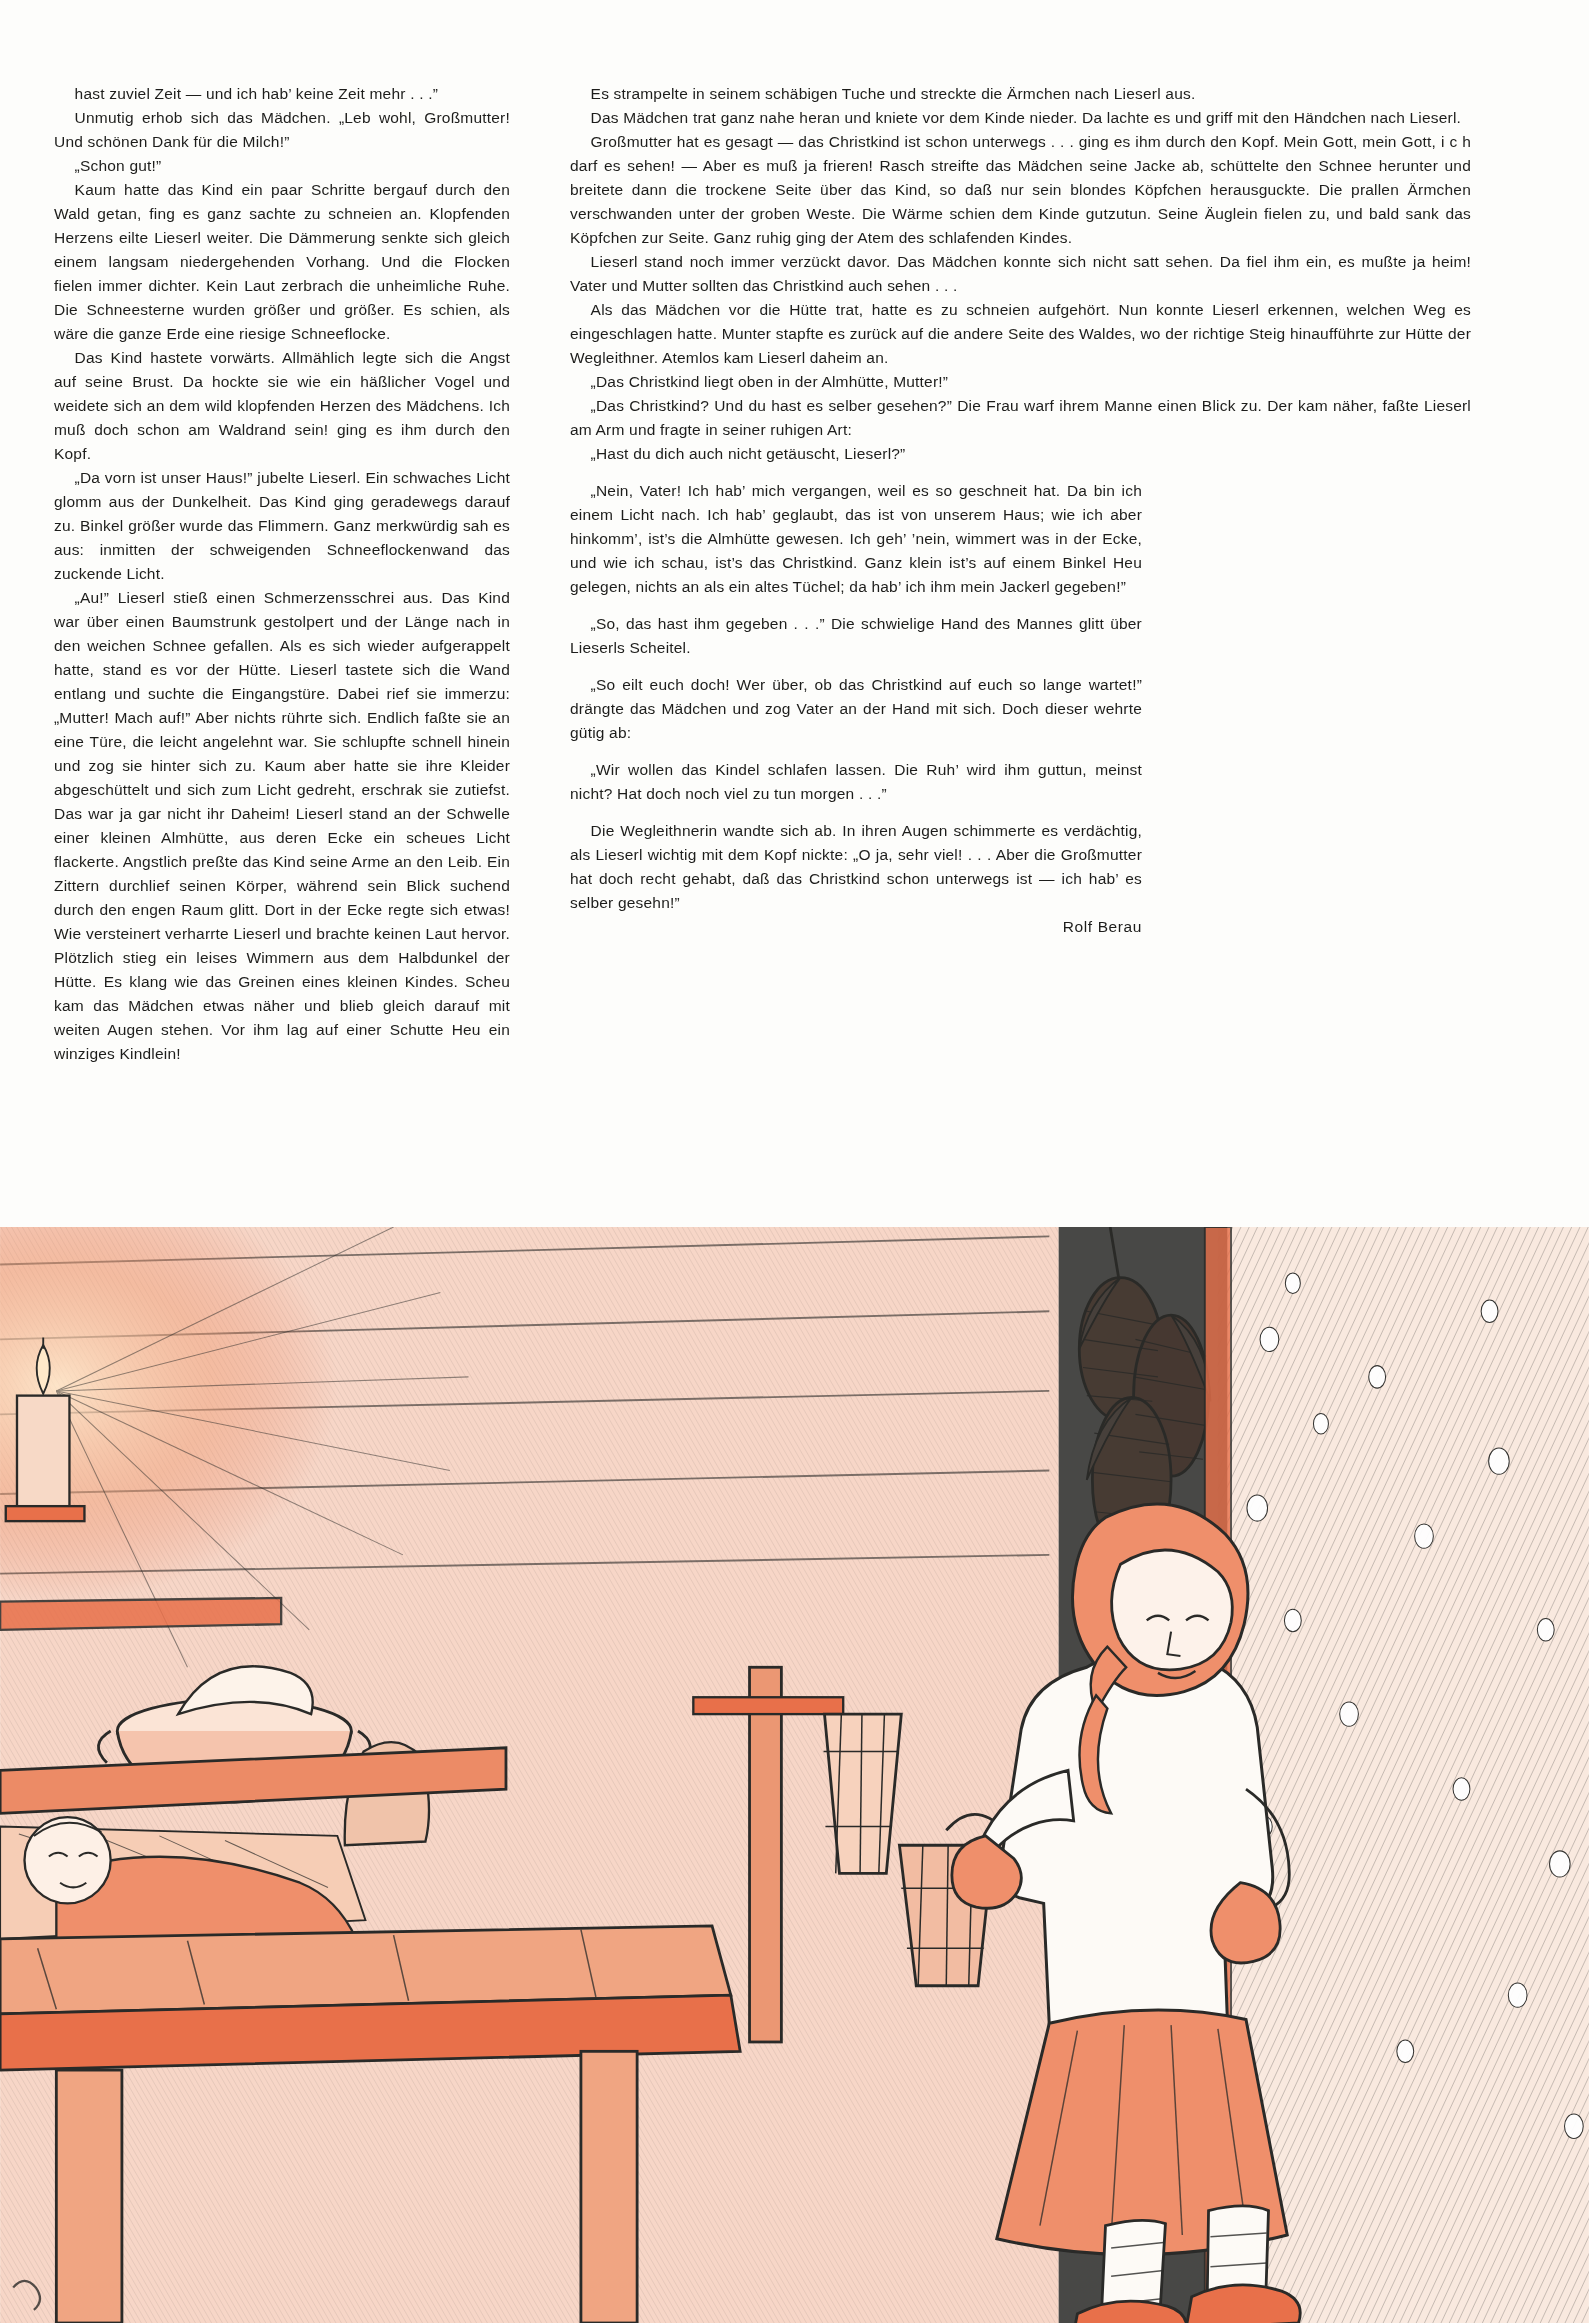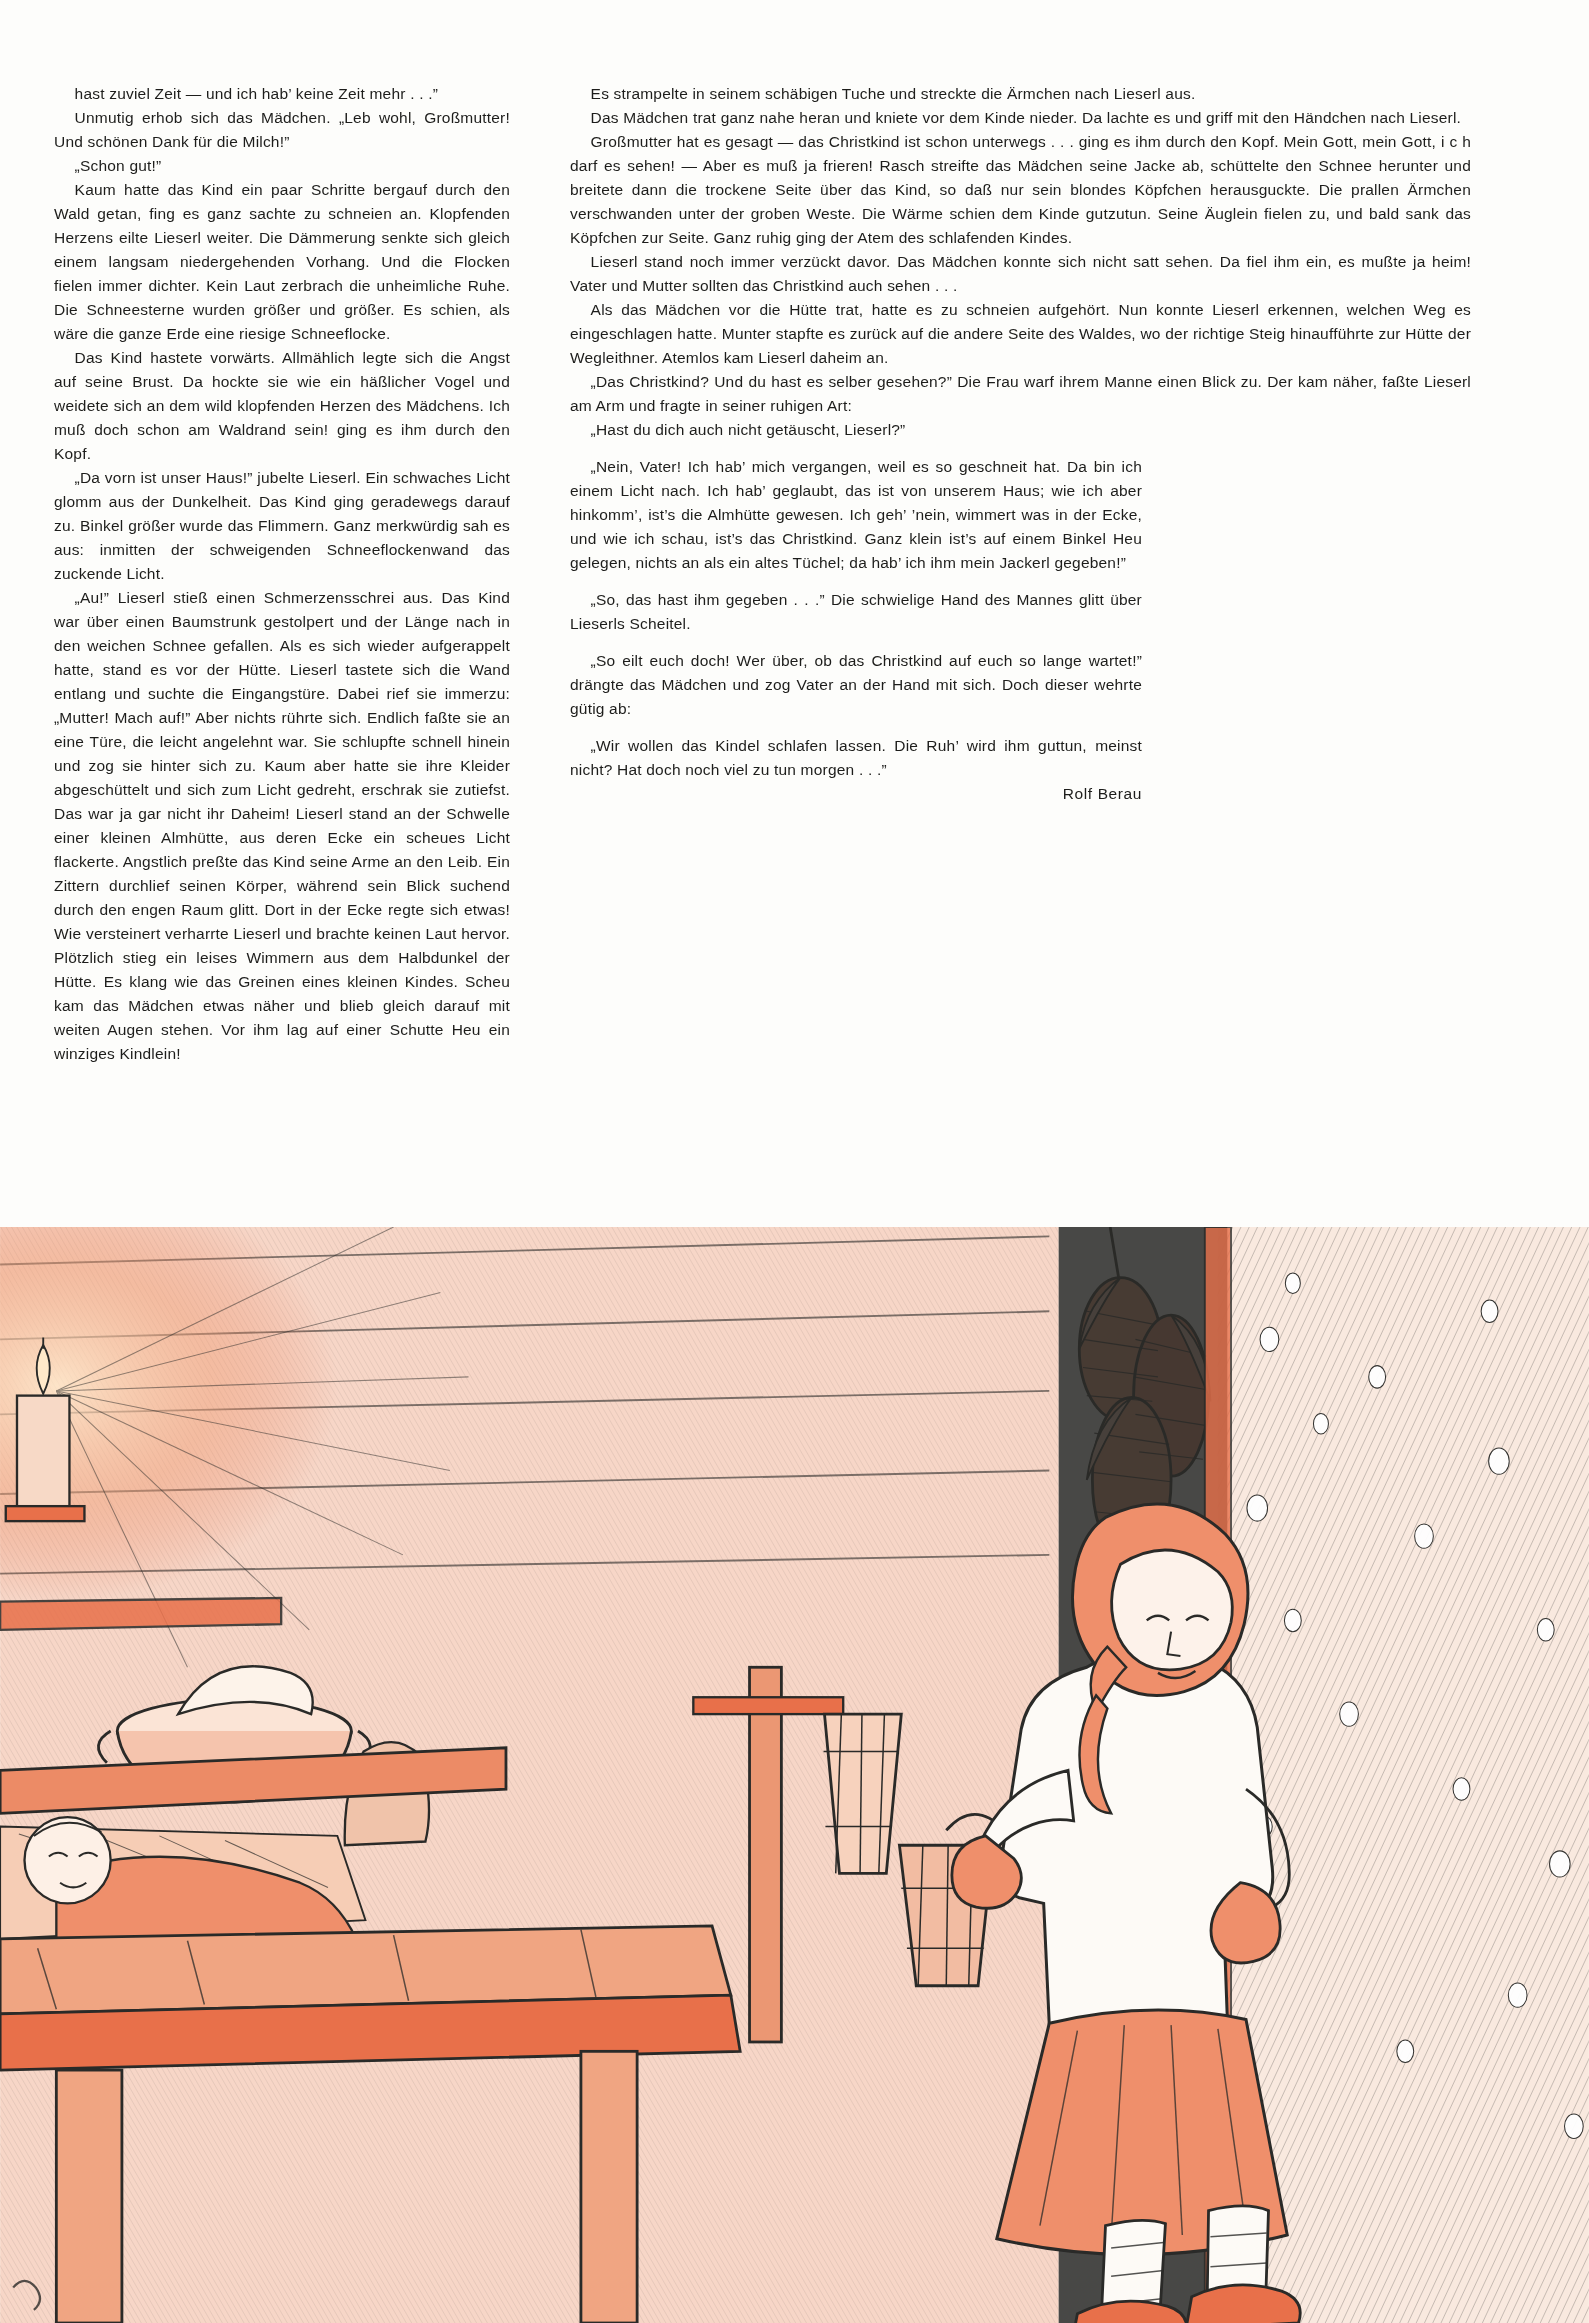--- a/index.html
+++ b/index.html
@@ -92,26 +92,28 @@
       <p>„Da vorn ist unser Haus!” jubelte Lieserl. Ein schwaches Licht glomm aus der Dunkelheit. Das Kind ging geradewegs darauf zu. Binkel größer wurde das Flimmern. Ganz merkwürdig sah es aus: inmitten der schweigenden Schneeflockenwand das zuckende Licht.</p>
       <p>„Au!” Lieserl stieß einen Schmerzensschrei aus. Das Kind war über einen Baumstrunk gestolpert und der Länge nach in den weichen Schnee gefallen. Als es sich wieder aufgerappelt hatte, stand es vor der Hütte. Lieserl tastete sich die Wand entlang und suchte die Eingangstüre. Dabei rief sie immerzu: „Mutter! Mach auf!” Aber nichts rührte sich. Endlich faßte sie an eine Türe, die leicht angelehnt war. Sie schlupfte schnell hinein und zog sie hinter sich zu. Kaum aber hatte sie ihre Kleider abgeschüttelt und sich zum Licht gedreht, erschrak sie zutiefst. Das war ja gar nicht ihr Daheim! Lieserl stand an der Schwelle einer kleinen Almhütte, aus deren Ecke ein scheues Licht flackerte. Angstlich preßte das Kind seine Arme an den Leib. Ein Zittern durchlief seinen Körper, während sein Blick suchend durch den engen Raum glitt. Dort in der Ecke regte sich etwas! Wie versteinert verharrte Lieserl und brachte keinen Laut hervor. Plötzlich stieg ein leises Wimmern aus dem Halbdunkel der Hütte. Es klang wie das Greinen eines kleinen Kindes. Scheu kam das Mädchen etwas näher und blieb gleich darauf mit weiten Augen stehen. Vor ihm lag auf einer Schutte Heu ein winziges Kindlein!</p>
     </div>
 
     <div class="col right">
       <p>Es strampelte in seinem schäbigen Tuche und streckte die Ärmchen nach Lieserl aus.</p>
       <p>Das Mädchen trat ganz nahe heran und kniete vor dem Kinde nieder. Da lachte es und griff mit den Händchen nach Lieserl.</p>
       <p>Großmutter hat es gesagt — das Christkind ist schon unterwegs . . . ging es ihm durch den Kopf. Mein Gott, mein Gott, i c h darf es sehen! — Aber es muß ja frieren! Rasch streifte das Mädchen seine Jacke ab, schüttelte den Schnee herunter und breitete dann die trockene Seite über das Kind, so daß nur sein blondes Köpfchen herausguckte. Die prallen Ärmchen verschwanden unter der groben Weste. Die Wärme schien dem Kinde gutzutun. Seine Äuglein fielen zu, und bald sank das Köpfchen zur Seite. Ganz ruhig ging der Atem des schlafenden Kindes.</p>
       <p>Lieserl stand noch immer verzückt davor. Das Mädchen konnte sich nicht satt sehen. Da fiel ihm ein, es mußte ja heim! Vater und Mutter sollten das Christkind auch sehen . . .</p>
       <p>Als das Mädchen vor die Hütte trat, hatte es zu schneien aufgehört. Nun konnte Lieserl erkennen, welchen Weg es eingeschlagen hatte. Munter stapfte es zurück auf die andere Seite des Waldes, wo der richtige Steig hinaufführte zur Hütte der Wegleithner. Atemlos kam Lieserl daheim an.</p>
+      <p>„Das Christkind liegt oben in der Almhütte, Mutter!”</p>
       <p>„Das Christkind? Und du hast es selber gesehen?” Die Frau warf ihrem Manne einen Blick zu. Der kam näher, faßte Lieserl am Arm und fragte in seiner ruhigen Art:</p>
       <p class="narrow">„Hast du dich auch nicht getäuscht, Lieserl?”</p>
       <p class="narrow spaced">„Nein, Vater! Ich hab’ mich vergangen, weil es so geschneit hat. Da bin ich einem Licht nach. Ich hab’ geglaubt, das ist von unserem Haus; wie ich aber hinkomm’, ist’s die Almhütte gewesen. Ich geh’ ’nein, wimmert was in der Ecke, und wie ich schau, ist’s das Christkind. Ganz klein ist’s auf einem Binkel Heu gelegen, nichts an als ein altes Tüchel; da hab’ ich ihm mein Jackerl gegeben!”</p>
       <p class="narrow spaced">„So, das hast ihm gegeben . . .” Die schwielige Hand des Mannes glitt über Lieserls Scheitel.</p>
       <p class="narrow spaced">„So eilt euch doch! Wer über, ob das Christkind auf euch so lange wartet!” drängte das Mädchen und zog Vater an der Hand mit sich. Doch dieser wehrte gütig ab:</p>
       <p class="narrow spaced">„Wir wollen das Kindel schlafen lassen. Die Ruh’ wird ihm guttun, meinst nicht? Hat doch noch viel zu tun morgen . . .”</p>
+      <p class="narrow spaced">Die Wegleithnerin wandte sich ab. In ihren Augen schimmerte es verdächtig, als Lieserl wichtig mit dem Kopf nickte: „O ja, sehr viel! . . . Aber die Großmutter hat doch recht gehabt, daß das Christkind schon unterwegs ist — ich hab’ es selber gesehn!”</p>
       <p class="signature narrow">Rolf Berau</p>
     </div>
   </div>
 
   <div class="illustration">
     <svg class="illu-svg" width="1589" height="1096" viewBox="0 0 1696 1170" xmlns="http://www.w3.org/2000/svg">
       <defs>
         <linearGradient id="glow" cx="0.5" cy="0.5" x1="0" y1="0" x2="0" y2="1">
           <stop offset="0%" stop-color="#f3a183" stop-opacity="0.9"></stop>
           <stop offset="100%" stop-color="#e8704a" stop-opacity="0.35"></stop>

